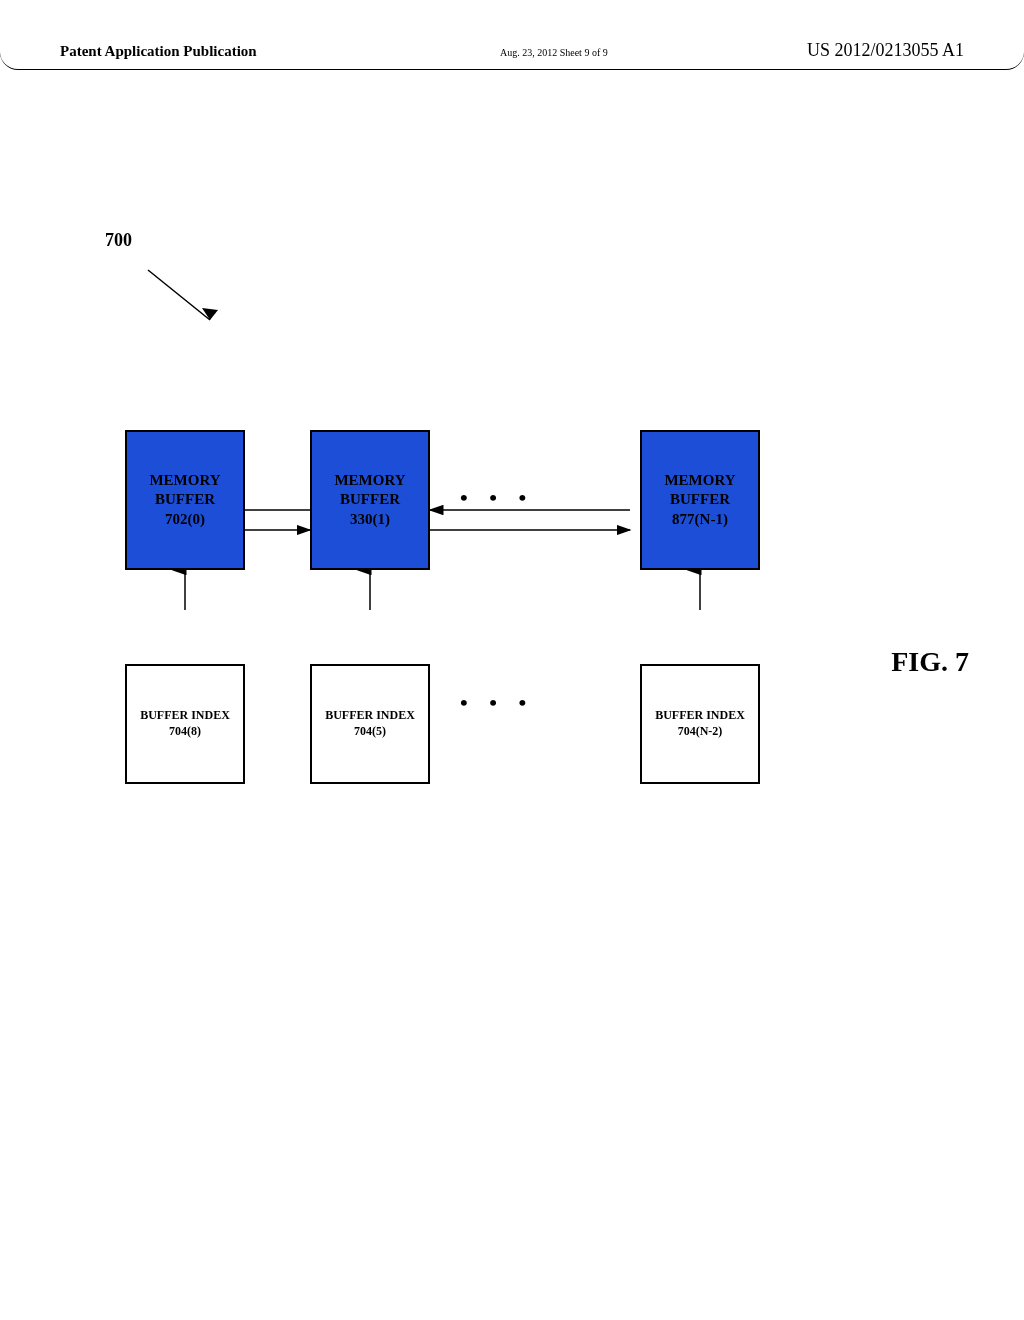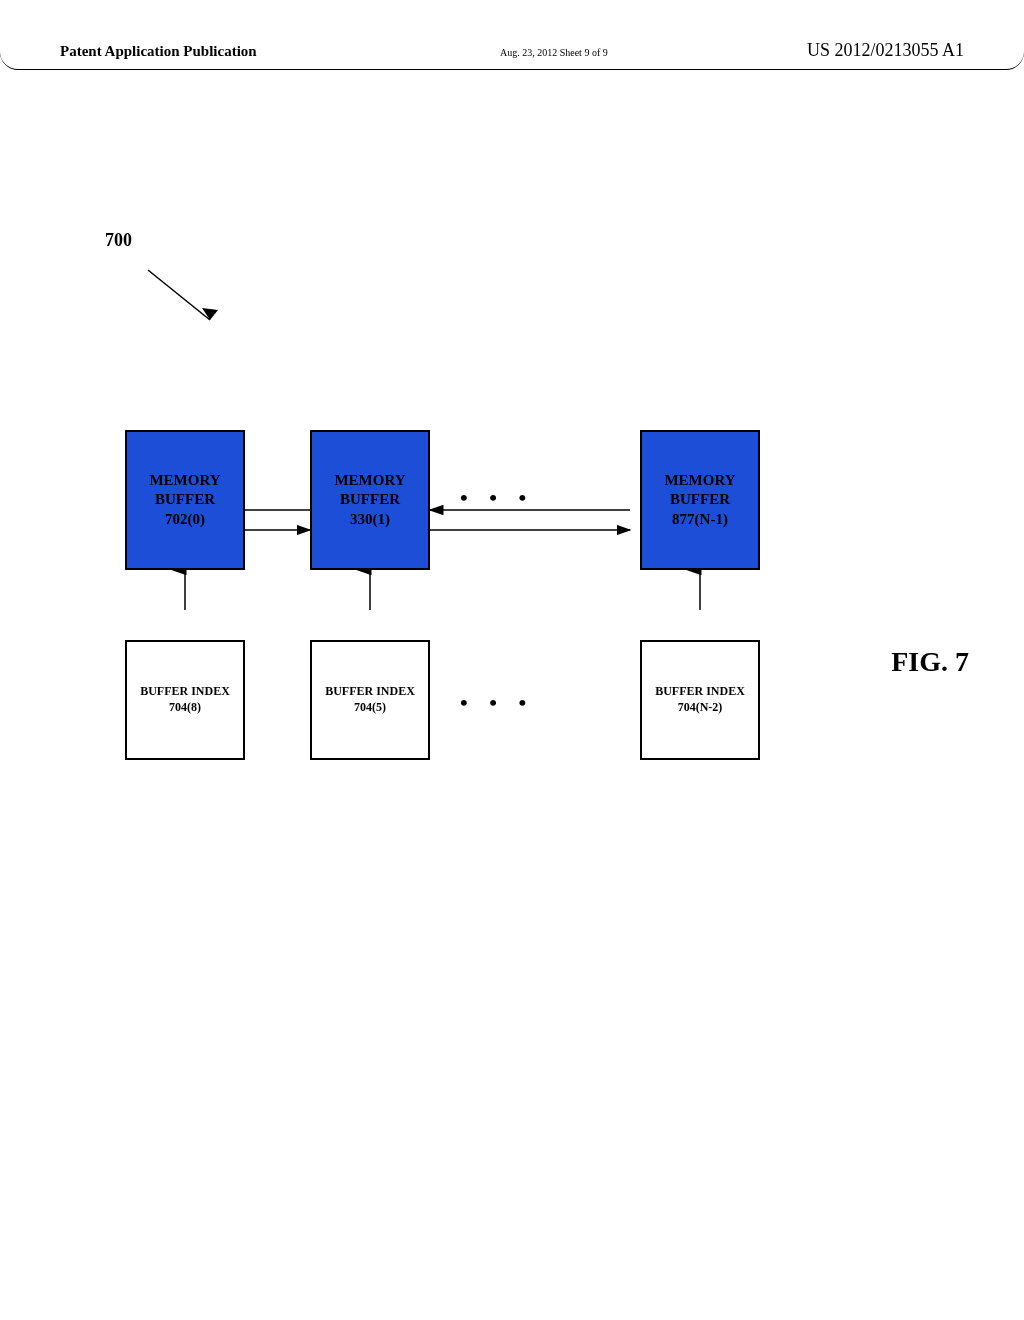--- a/index.html
+++ b/index.html
@@ -87,20 +87,21 @@
       height: 120px;
       display: flex;
       flex-direction: column;
       align-items: center;
       justify-content: center;
       text-align: center;
       font-size: 12px;
       font-weight: bold;
       line-height: 1.3;
       background: #fff;
+      margin-top: 24px;
     }
 
     
     .svg-overlay {
       position: absolute;
       top: 0;
       left: 0;
       width: 100%;
       height: 100%;
       pointer-events: none;

